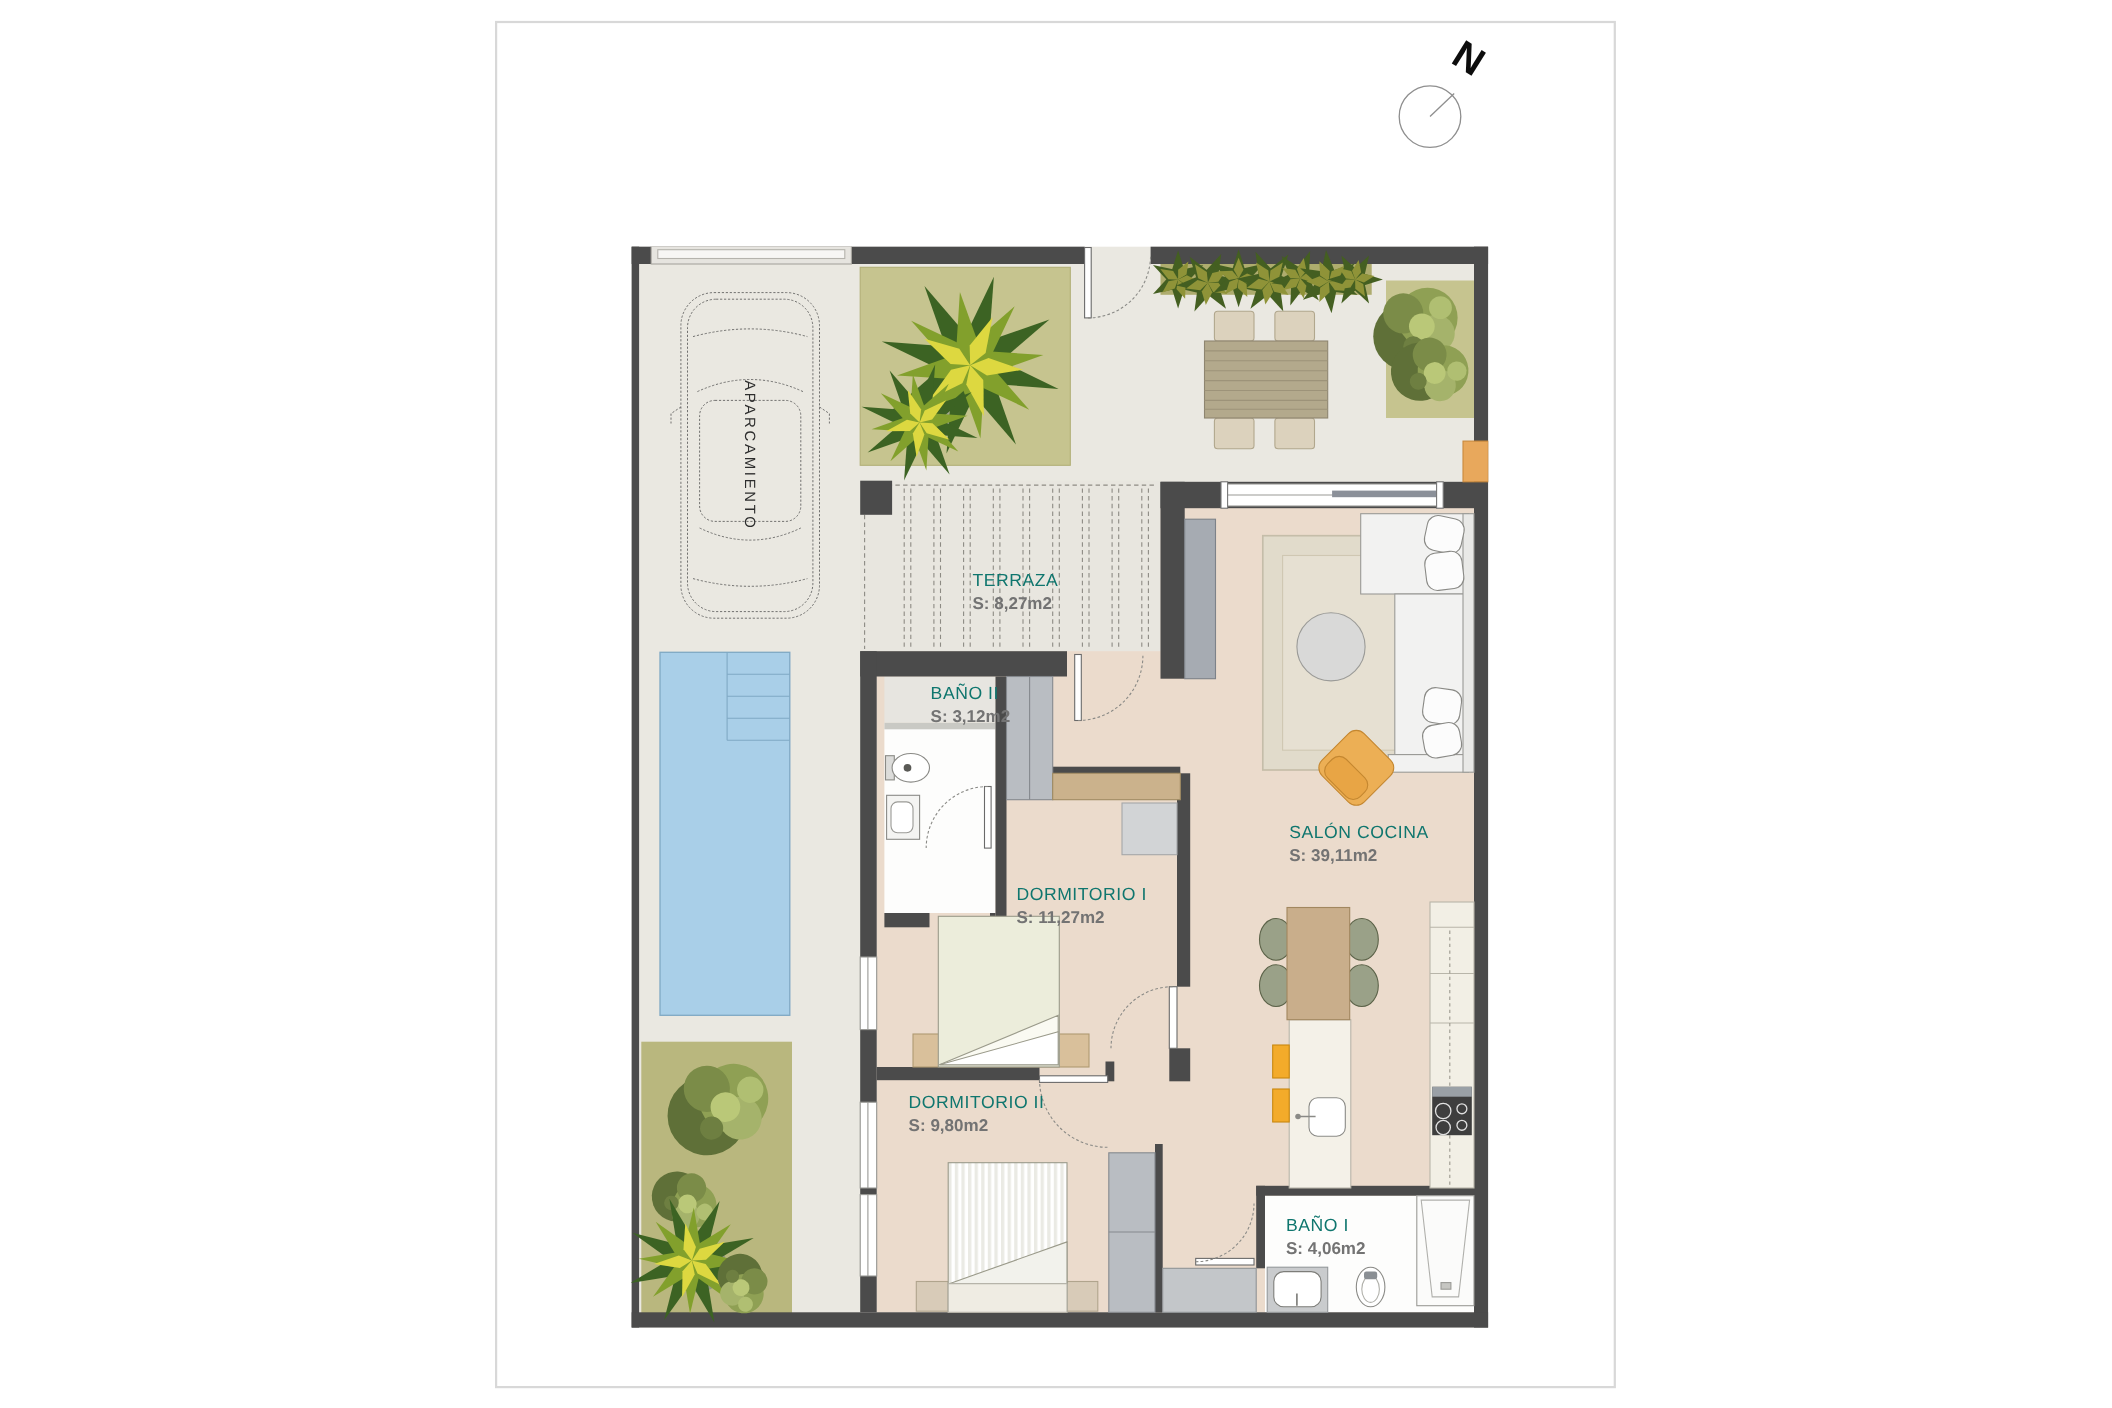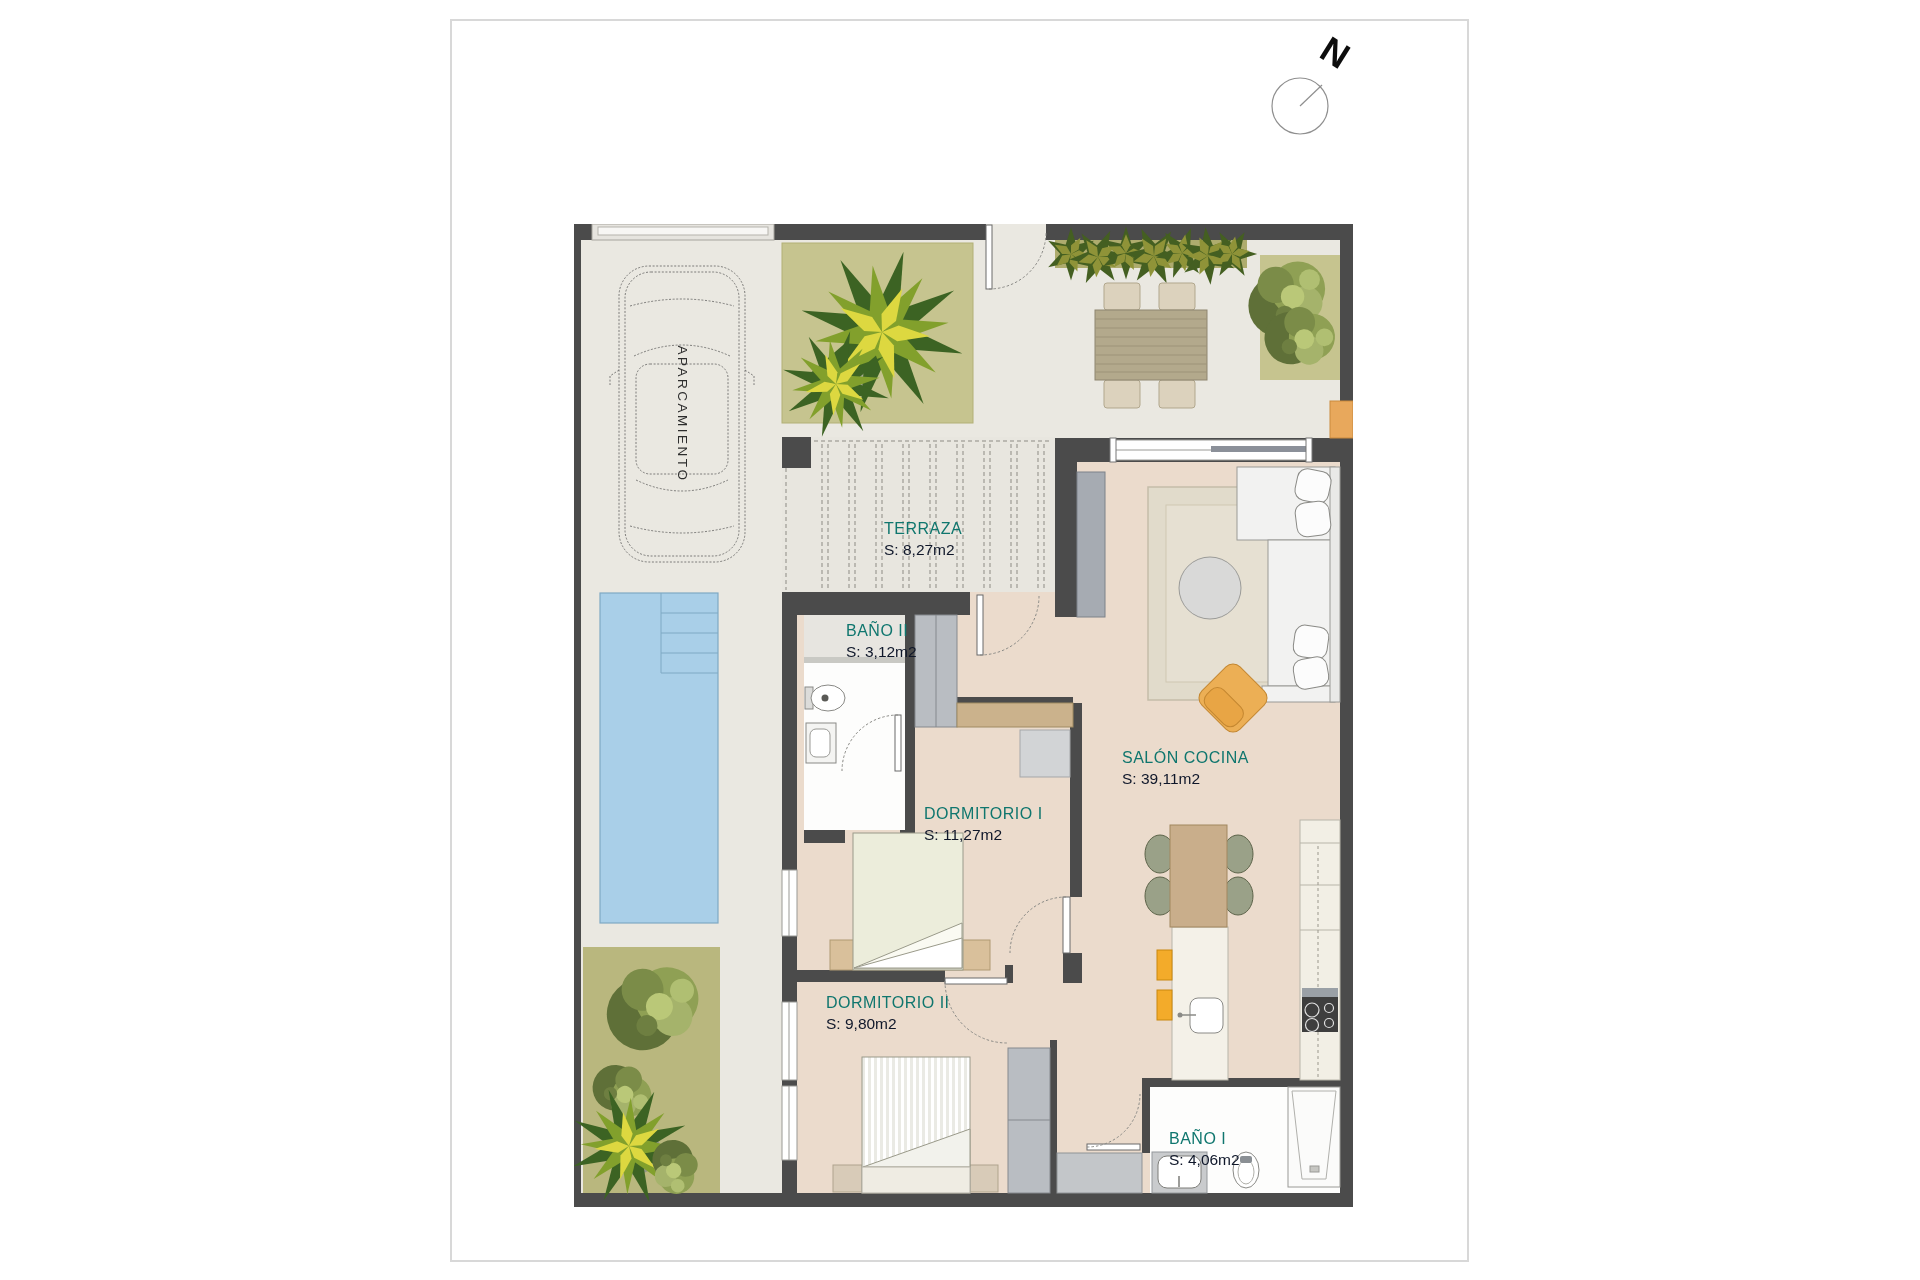--- a/index.html
+++ b/index.html
@@ -10,21 +10,21 @@
   
   .compass{position:absolute;left:1266px;top:30px;width:130px;height:110px;}
   .compass-n{position:absolute;left:56px;top:2px;font-size:36px;font-weight:600;color:#0d0d0d;
              transform:rotate(32deg);}
   
   .plan{position:absolute;left:574px;top:224px;width:779px;height:983px;}
   .plan svg{position:absolute;left:0;top:0;}
   
   .room-label{position:absolute;line-height:21px;white-space:nowrap;}
   .rname{display:block;font-size:16px;color:#0f766e;letter-spacing:.5px;}
-  .rarea{display:block;font-size:15.5px;font-weight:normal;color:#0f172a;}
+  .rarea{display:block;font-size:15.5px;font-weight:bold;color:#737373;}
   .room-label.centered{text-align:left;}
   .parking-label{position:absolute;left:108px;top:190px;transform:translate(-50%,-50%) rotate(90deg);
                  font-size:13.5px;letter-spacing:2.5px;color:#2d2d2d;white-space:nowrap;}
 </style>
 </head>
 <body>
 
 <div class="canvas">
   <div class="frame"></div>
 
@@ -388,26 +388,26 @@
       <span class="rarea">S: 8,27m2</span>
     </div>
     <div class="room-label" style="left:241px;top:396px;margin-left:31px;">
       <span class="rname">BAÑO II</span>
       <span class="rarea">S: 3,12m2</span>
     </div>
     <div class="room-label" style="left:350px;top:579px;">
       <span class="rname">DORMITORIO I</span>
       <span class="rarea">S: 11,27m2</span>
     </div>
-    <div class="room-label" style="left:548px;top:523px;">
+    <div class="room-label" style="left:598px;top:523px;">
       <span class="rname">SALÓN COCINA</span>
       <span class="rarea">S: 39,11m2</span>
     </div>
     <div class="room-label" style="left:252px;top:768px;">
       <span class="rname">DORMITORIO II</span>
       <span class="rarea">S: 9,80m2</span>
     </div>
-    <div class="room-label" style="left:595px;top:904px;">
+    <div class="room-label" style="left:595px;top:880px;">
       <span class="rname">BAÑO I</span>
       <span class="rarea">S: 4,06m2</span>
     </div>
   </div>
 </div>
 
 </body></html>

